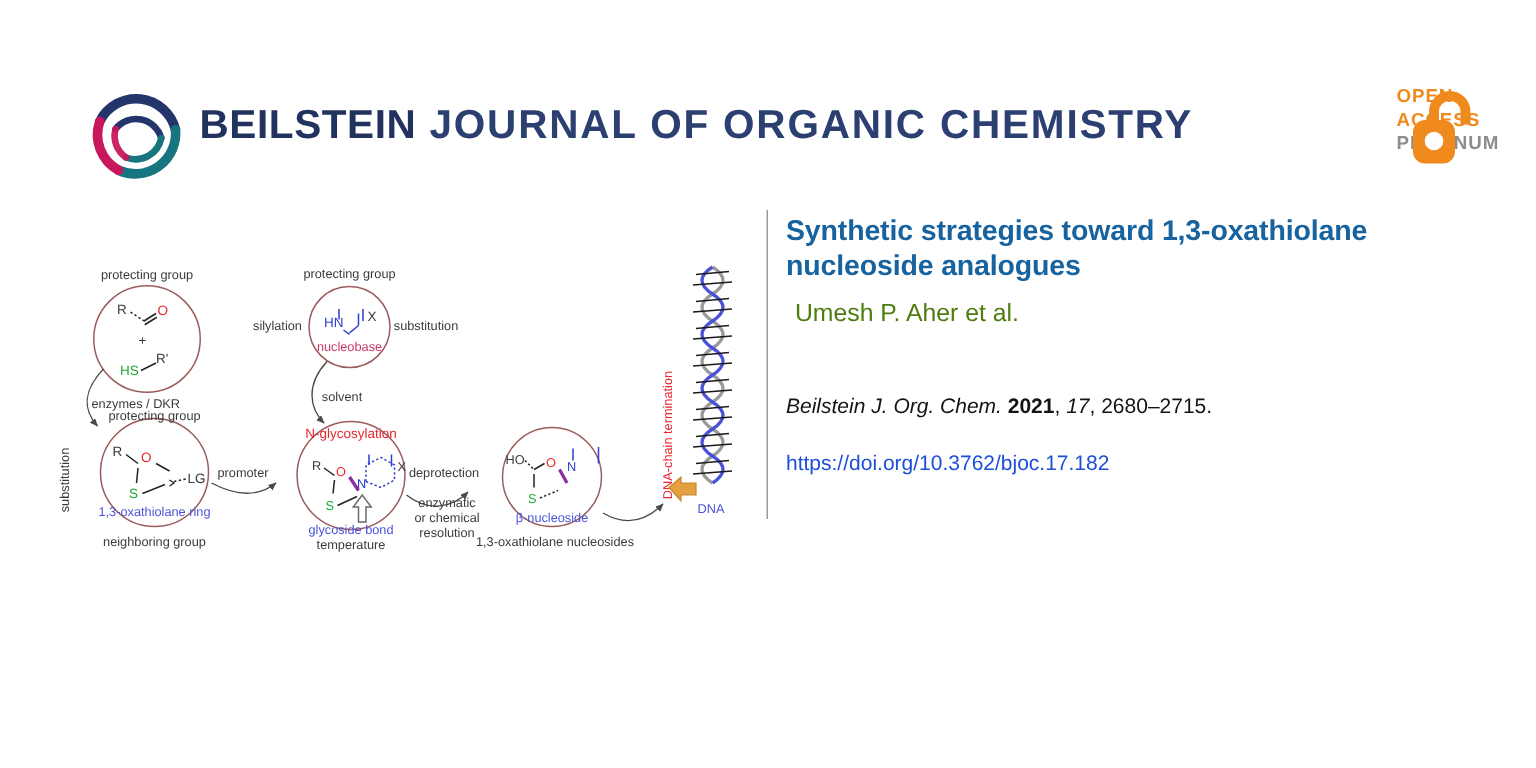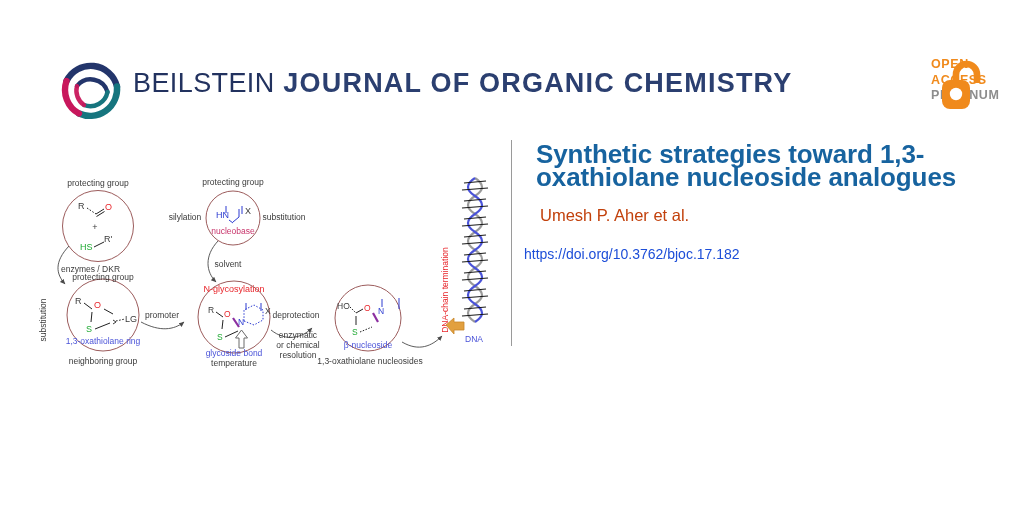--- a/index.html
+++ b/index.html
@@ -13,44 +13,44 @@
   .page{position:absolute;inset:0;}
 
   
   .header{position:absolute;left:0;top:0;width:1024px;height:132px;}
   .logo-mark{position:absolute;left:56px;top:55px;width:70px;height:70px;}
   .brand{
     position:absolute;left:133px;top:68px;
     font-size:27px;letter-spacing:.2px;white-space:nowrap;
     color:#23356b;
   }
-  .brand .b1{font-weight:normal;color:#22325f;letter-spacing:.4px;}
+  .brand .b1{font-weight:bold;color:#22325f;letter-spacing:.4px;}
   .brand .b2{font-weight:bold;color:#2b3f70;letter-spacing:1.2px;}
 
   .oa{position:absolute;left:893px;top:57px;width:90px;height:58px;}
   .oa-text{
     position:absolute;right:52px;top:0;width:0;
     text-align:right;font-weight:bold;font-size:12.5px;
     line-height:15.5px;letter-spacing:.6px;white-space:nowrap;
   }
   .oa-text span{display:block;}
   .oa-l1,.oa-l2{color:#f08a1c;}
   .oa-l3{color:#8d8d8d;}
   .oa-lock{position:absolute;right:0;top:2px;width:44px;height:52px;}
 
   
   .divider{position:absolute;left:511px;top:140px;width:1px;height:206px;background:#9a9a9a;}
 
   
   .article{position:absolute;left:524px;top:143px;width:466px;}
   .art-title{
-    font-size:26px;font-weight:bold;line-height:23px;
-    color:#17639f;margin:0 0 10px 12px;letter-spacing:-.1px;
-  }
-  .art-authors{font-size:16.5px;color:#c2410c;margin:16px;line-height:21px;}
+    font-size:19px;font-weight:bold;line-height:23px;
+    color:#17639f;margin:0 0 10px 0;letter-spacing:-.1px;
+  }
+  .art-authors{font-size:16.5px;color:#4d7c0f;margin:6px;line-height:21px;}
   .art-cite{font-size:14px;color:#141414;margin:41px 0 0 0;line-height:19px;font-style:italic;}
   .art-cite .nonital{font-style:normal;}
   .art-cite b{font-style:normal;}
   .art-doi{font-size:14px;color:#1d4ed8;margin:19px 0 0 0;line-height:19.5px;}
   .art-doi span{display:block;}
 
   
   .abstract{position:absolute;left:34px;top:136px;width:470px;height:215px;margin-top:34px;}
   .abstract svg{display:block;}
 </style>
@@ -97,20 +97,21 @@
         </svg>
       </div>
     </div>
   </div>
 
   <div class="divider"></div>
 
   <div class="article">
     <h1 class="art-title">Synthetic strategies toward 1,3-oxathiolane nucleoside analogues</h1>
     <p class="art-authors">Umesh P. Aher et al.</p>
+    <p class="art-cite"><span>Beilstein J. Org. Chem.</span> <b>2021</b><span class="nonital">,</span> <span>17</span><span class="nonital">, 2680–2715.</span></p>
     <p class="art-doi">
       <span>https://doi.org/10.3762/bjoc.17.182</span>
     </p>
   </div>
 
   <div class="abstract">
     <svg width="470" height="215" viewBox="0 0 470 215">
       <defs>
         <marker id="arw" markerWidth="7" markerHeight="7" refX="5.5" refY="2.6" orient="auto">
           <path d="M0,0 L6,2.6 L0,5.2 z" fill="#4a4a4a"></path>

